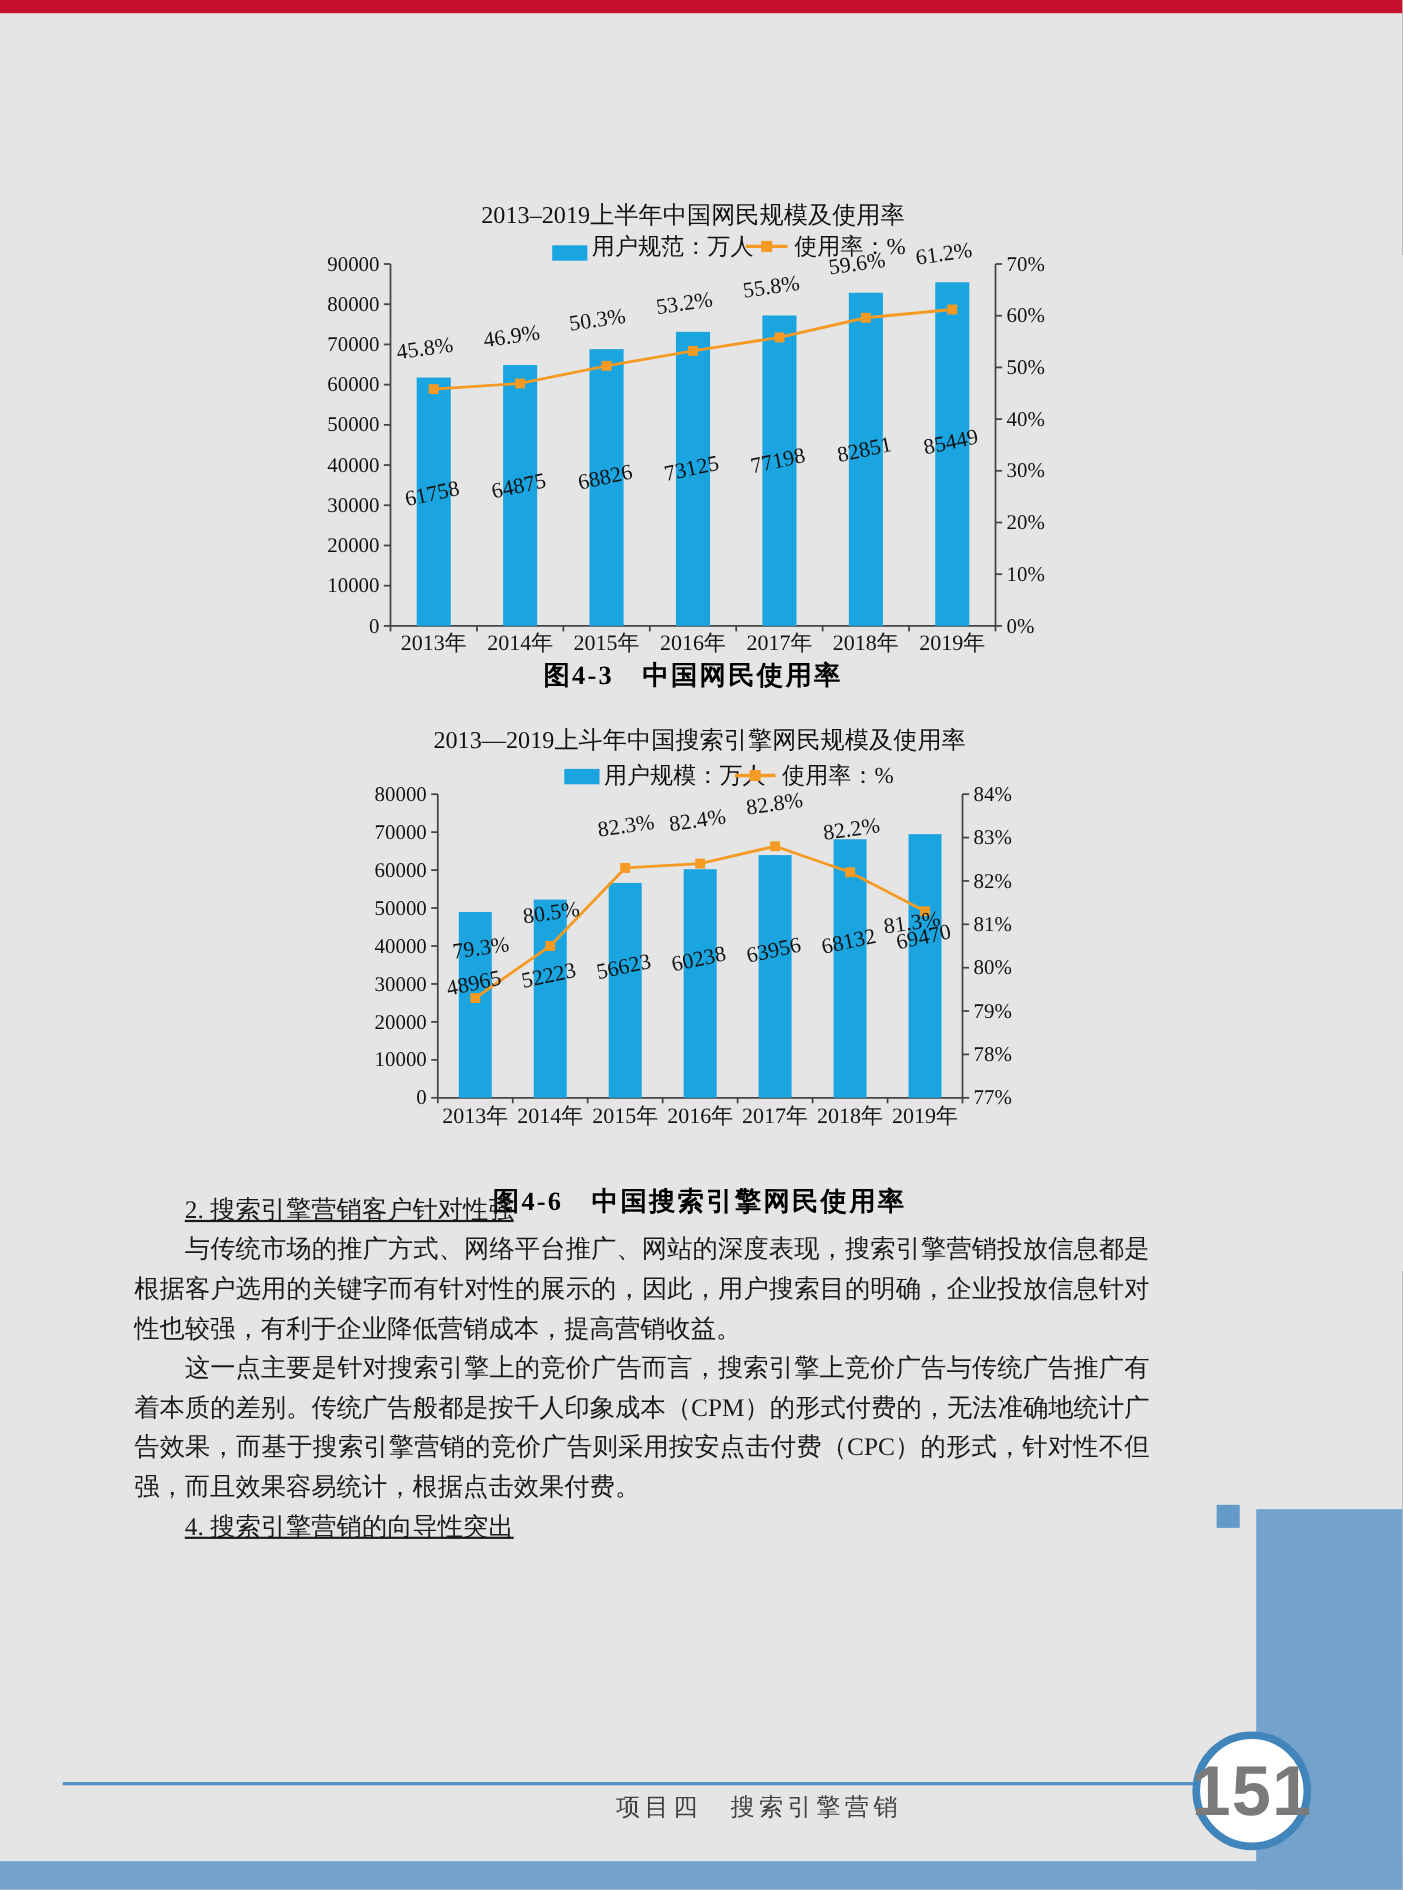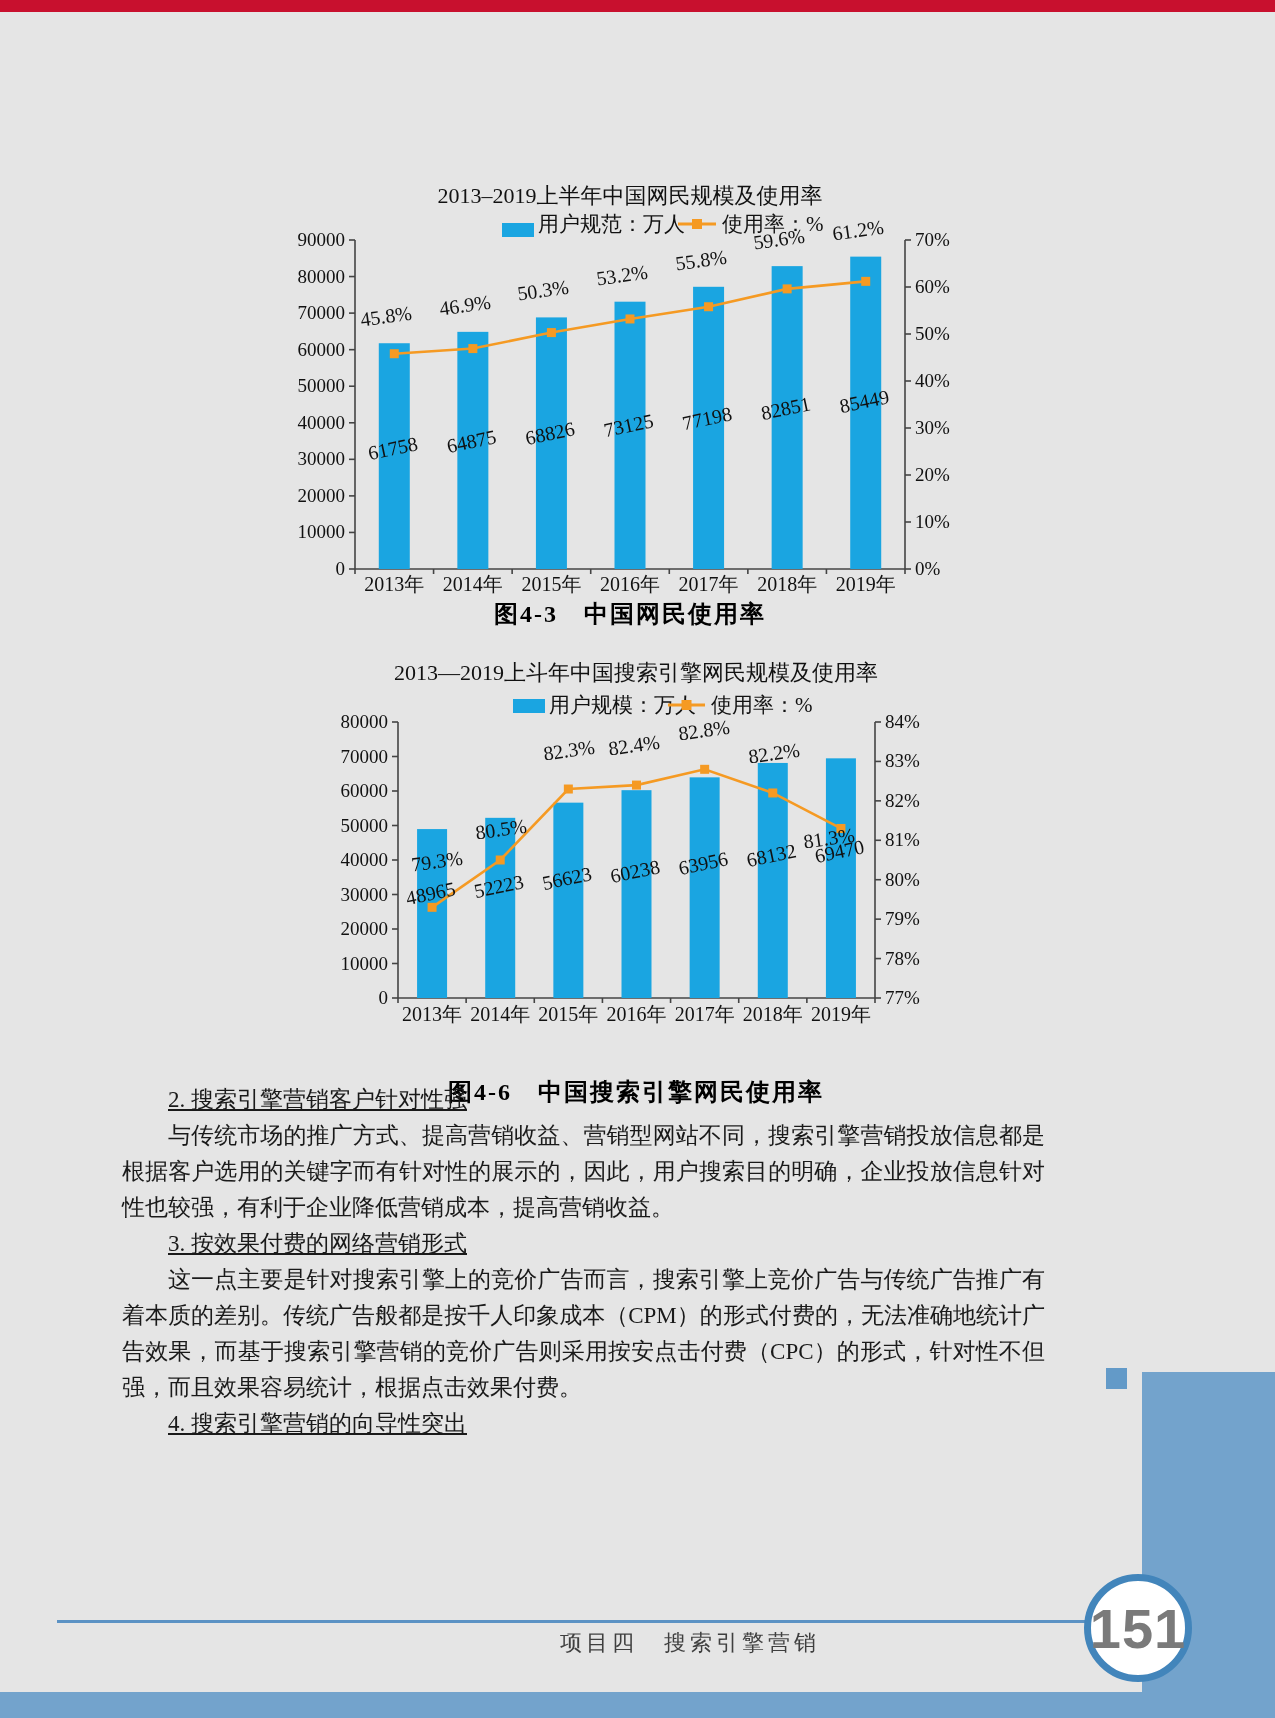--- a/index.html
+++ b/index.html
@@ -19,21 +19,21 @@
   
   .bodytext{left:122px;top:1082px;width:923px;font-size:23px;line-height:36px;text-align:justify;}
   .bodytext p{margin:0;}
   .bodytext p.h{text-indent:2em;text-decoration:underline;}
   .bodytext p.para{text-indent:2em;}
   
   .footline{left:57px;top:1620px;width:1029px;height:3px;background:#5b92c4;}
   .footchapter{left:560px;top:1628px;width:512px;text-align:left;font-size:22px;letter-spacing:4px;color:#3f3f3f;}
   .pagecircle{left:1084px;top:1574px;width:108px;height:108px;border-radius:50%;background:#ffffff;
               border:7px solid #4285bb;box-sizing:border-box;display:flex;align-items:center;justify-content:center;}
-  .pagenum{font-family:"Liberation Sans","DejaVu Sans",sans-serif;font-weight:bold;font-size:56px;color:#7a7a7a;letter-spacing:1px;}
+  .pagenum{font-family:"Liberation Sans","DejaVu Sans",sans-serif;font-weight:bold;font-size:64px;color:#7a7a7a;letter-spacing:1px;}
   
   text{font-family:"Liberation Serif","DejaVu Serif",serif;fill:#111;}
   .t-title{font-size:22px;}
   .t-legend{font-size:21px;}
   .t-ax{font-size:19px;}
   .t-cat{font-size:20px;}
   .t-val{font-size:20px;}
   .t-pct{font-size:20px;}
 </style>
 </head>
@@ -258,22 +258,21 @@
         <text x="346.5" y="371" text-anchor="middle" class="t-cat">2016年</text>
         <text x="414.6428571428571" y="371" text-anchor="middle" class="t-cat">2017年</text>
         <text x="482.7857142857143" y="371" text-anchor="middle" class="t-cat">2018年</text>
         <text x="550.9285714285713" y="371" text-anchor="middle" class="t-cat">2019年</text>
       </g>
     </svg>
   <div class="abs caption cap2">图4-6　中国搜索引擎网民使用率</div>
 
   <div class="abs bodytext">
     <p class="h">2. 搜索引擎营销客户针对性强</p>
-    <p class="para">与传统市场的推广方式、提高营销收益、营销型网站不同，搜索引擎营销投放信息都是根据客户选用的关键字而有针对性的展示的，因此，用户搜索目的明确，企业投放信息针对性也较强，有利于企业降低营销成本，提高营销收益。</p>
-    <p class="h">3. 按效果付费的网络营销形式</p>
+    <p class="para">与传统市场的推广方式、网络平台推广、网站的深度表现，搜索引擎营销投放信息都是根据客户选用的关键字而有针对性的展示的，因此，用户搜索目的明确，企业投放信息针对性也较强，有利于企业降低营销成本，提高营销收益。</p>
     <p class="para">这一点主要是针对搜索引擎上的竞价广告而言，搜索引擎上竞价广告与传统广告推广有着本质的差别。传统广告般都是按千人印象成本（CPM）的形式付费的，无法准确地统计广告效果，而基于搜索引擎营销的竞价广告则采用按安点击付费（CPC）的形式，针对性不但强，而且效果容易统计，根据点击效果付费。</p>
     <p class="h">4. 搜索引擎营销的向导性突出</p>
   </div>
 
   <div class="abs minisquare"></div>
   <div class="abs sideblock"></div>
   <div class="abs bottombar"></div>
 
   <div class="abs footline"></div>
   <div class="abs footchapter">项目四　搜索引擎营销</div>

